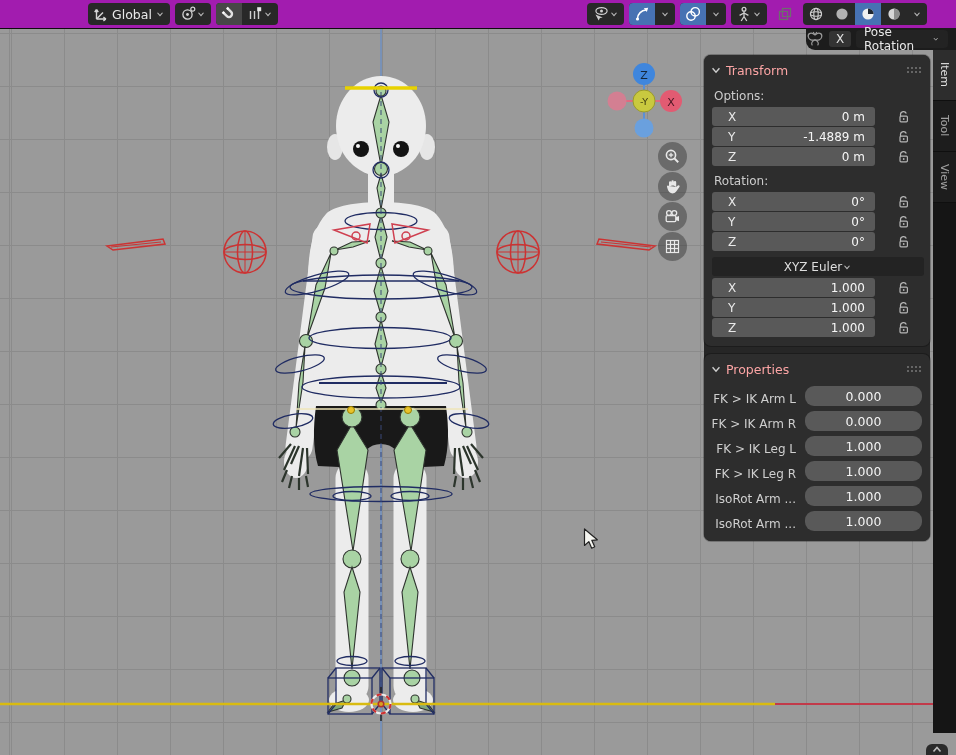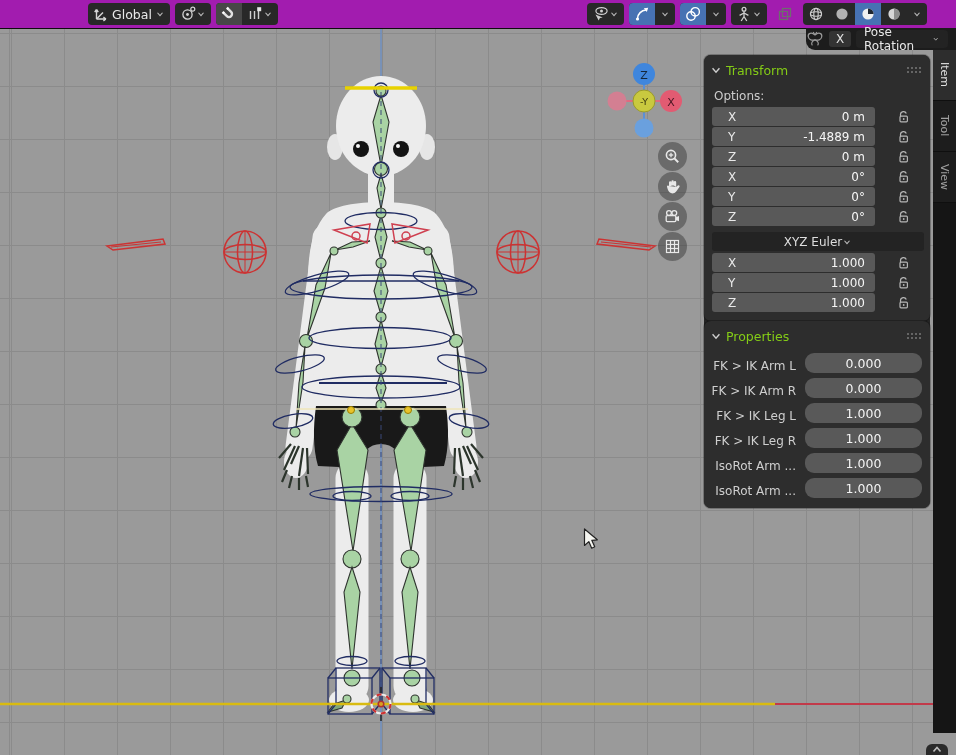--- a/index.html
+++ b/index.html
@@ -37,23 +37,23 @@
   
   .tabstrip{position:absolute;right:0;top:50px;width:23px;height:683px;background:#151515;z-index:5}
   .vtab{width:23px;writing-mode:vertical-rl;display:flex;align-items:center;justify-content:center;
         font-size:11px;color:#a0a0a0;background:#1d1d1d;border-bottom:1px solid #0f0f0f;height:50px}
   .vtab.active{background:#2d2d2d;color:#e0e0e0}
   .cornerarrow{position:absolute;left:926px;top:744px;width:22px;height:11px;background:#2a2a2a;
                border-radius:6px 6px 0 0;display:flex;align-items:center;justify-content:center;z-index:5}
   
   .sidebar{position:absolute;left:704px;top:55px;width:226px;background:#262626;border-radius:7px;z-index:5}
   .panel{background:#2d2d2d;border-radius:7px;padding:4px 6px 8px 6px;box-shadow:0 0 0 1px rgba(0,0,0,.25)}
-  .panel+.panel{margin-top:0}
+  .panel+.panel{margin-top:8px}
   .phead{display:flex;align-items:center;height:22px}
-  .ptitle{color:#84cc16;font-size:12.5px;margin-left:4px}
+  .ptitle{color:#fca5a5;font-size:12.5px;margin-left:4px}
   .pdots{margin-left:auto;margin-right:2px}
   .seclabel{color:#cccccc;margin:8px 0 4px 4px}
   .trow{display:flex;align-items:center;height:19px;margin:0 0 1px 2px}
   .tfield{width:163px;height:19px;background:#595959;border-radius:3px;display:flex;
           justify-content:space-between;align-items:center;padding:0 10px 0 16px;box-sizing:border-box}
   .axis{color:#e9e9e9}
   .val{color:#f6f6f6}
   .lock{margin-left:22px;display:flex}
   .euler{width:212px;height:19px;background:#232323;border-radius:3px;margin:6px 0 2px 2px;
          display:flex;align-items:center;justify-content:center;padding:0 8px;box-sizing:border-box;color:#dedede}
@@ -520,20 +520,21 @@
       </div>
       <span class="lock">
         <svg width="14" height="14" viewBox="0 0 14 14">
           <path d="M3.5 6.2 V4.4 a3 3 0 0 1 5.8 -0.9" fill="none" stroke="#b5b5b5" stroke-width="1.2"></path>
           <rect x="3" y="6.2" width="7.4" height="5.6" rx="1" fill="none" stroke="#b5b5b5" stroke-width="1.2"></rect>
           <circle cx="6.7" cy="9" r="0.9" fill="#b5b5b5"></circle>
           </svg>
       </span>
     </div>
 
+    <div class="seclabel">Rotation:</div>
     <div class="trow">
       <div class="tfield">
         <span class="axis">X</span>
         <span class="val">0°</span>
       </div>
       <span class="lock">
         <svg width="14" height="14" viewBox="0 0 14 14">
           <path d="M3.5 6.2 V4.4 a3 3 0 0 1 5.8 -0.9" fill="none" stroke="#b5b5b5" stroke-width="1.2"></path>
           <rect x="3" y="6.2" width="7.4" height="5.6" rx="1" fill="none" stroke="#b5b5b5" stroke-width="1.2"></rect>
           <circle cx="6.7" cy="9" r="0.9" fill="#b5b5b5"></circle>

